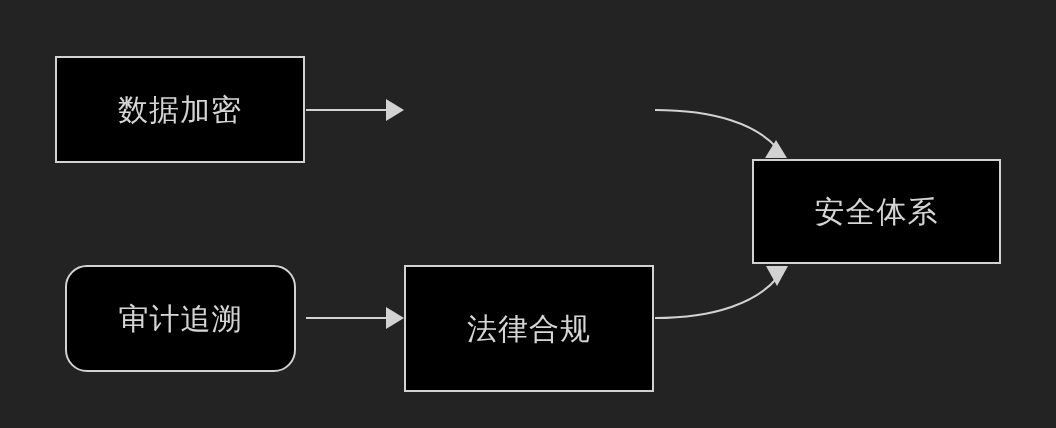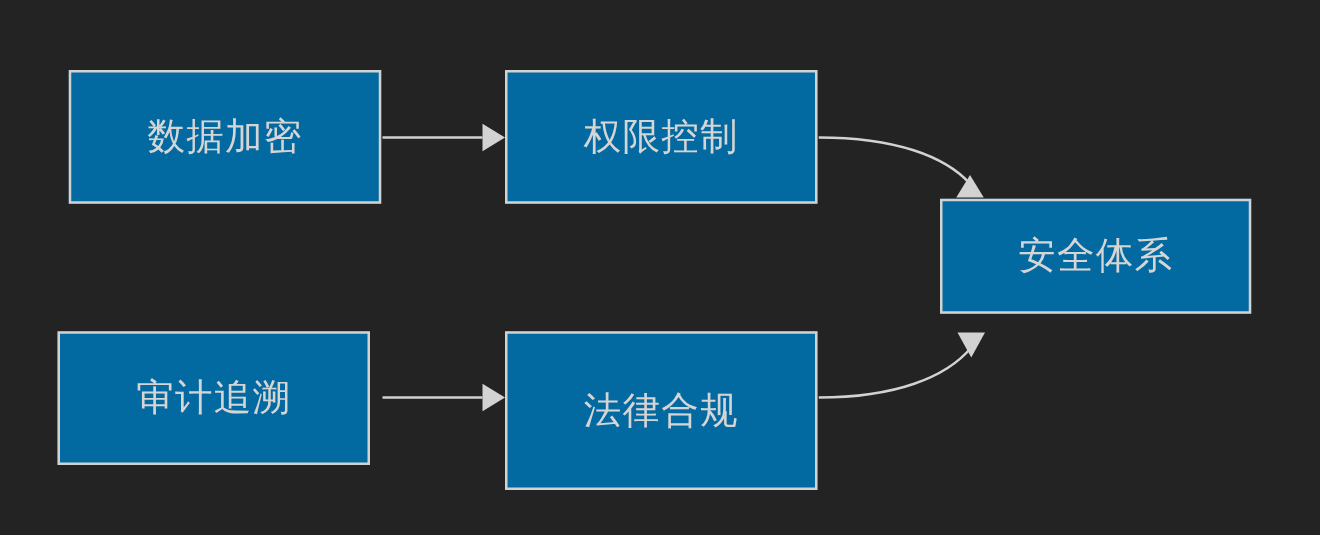--- a/index.html
+++ b/index.html
@@ -11,21 +11,21 @@
     position: relative;
     width: 1056px;
     height: 428px;
     background: #232323;
     overflow: hidden;
     font-family: "Liberation Sans", "DejaVu Sans", sans-serif;
   }
   .node {
     position: absolute;
     box-sizing: border-box;
-    background: #0369a1;
+    background: #000000;
     border: 2px solid #d2d2d2;
     display: flex;
     align-items: center;
     justify-content: center;
   }
   .node-label {
     color: #d5d5d5;
     font-size: 30px;
     line-height: 1;
     letter-spacing: 1px;
@@ -75,29 +75,26 @@
     <g>
       <path class="edge-line" d="M 655,318 C 716,318 757,302 777,278"></path>
       <polygon class="edge-head" points="766,266 788,266 777,286"></polygon>
     </g>
   </svg>
 
   <div class="node" style="left:55px; top:56px; width:250px; height:107px;">
     <span class="node-label">数据加密</span>
   </div>
 
-  <div class="node" style="left:404px; top:56px; width:250px; height:107px;">
-    <span class="node-label">权限控制</span>
-  </div>
 
-  <div class="node" style="left:46px; top:265px; width:250px; height:107px;">
+  <div class="node" style="left:65px; top:265px; width:231px; height:107px;border-radius:22px;">
     <span class="node-label">审计追溯</span>
   </div>
 
   <div class="node" style="left:404px; top:265px; width:250px; height:127px;">
     <span class="node-label">法律合规</span>
   </div>
 
-  <div class="node" style="left:752px; top:159px; width:249px; height:92px;">
+  <div class="node" style="left:752px; top:159px; width:249px; height:105px;">
     <span class="node-label">安全体系</span>
   </div>
 
 </div>
 
 </body></html>

